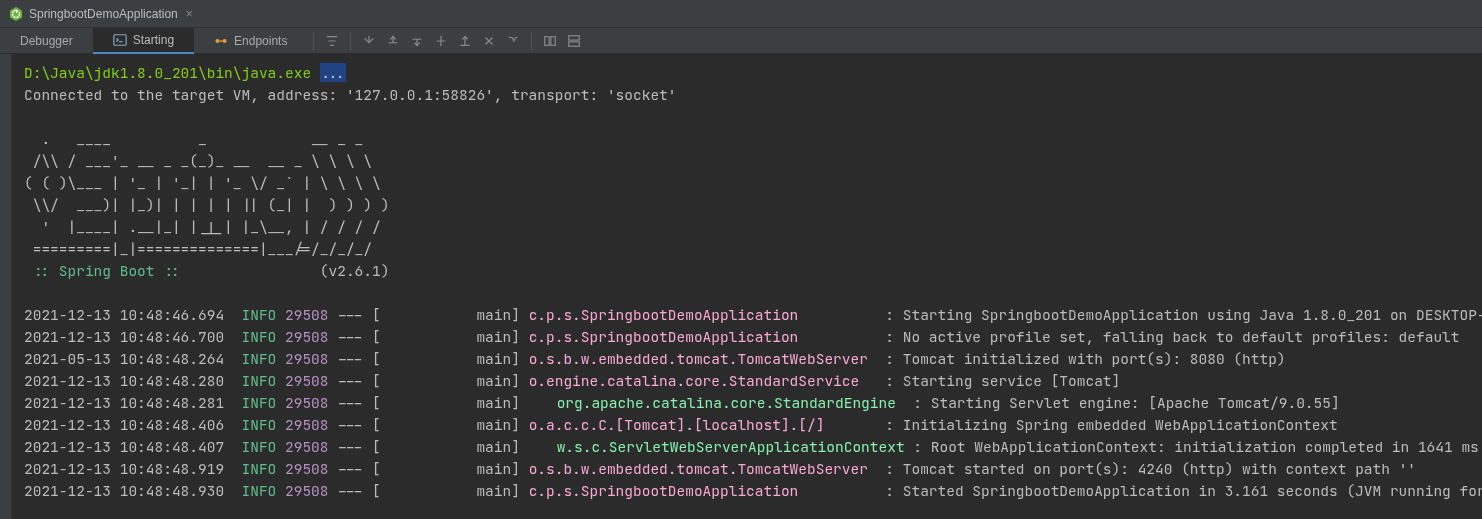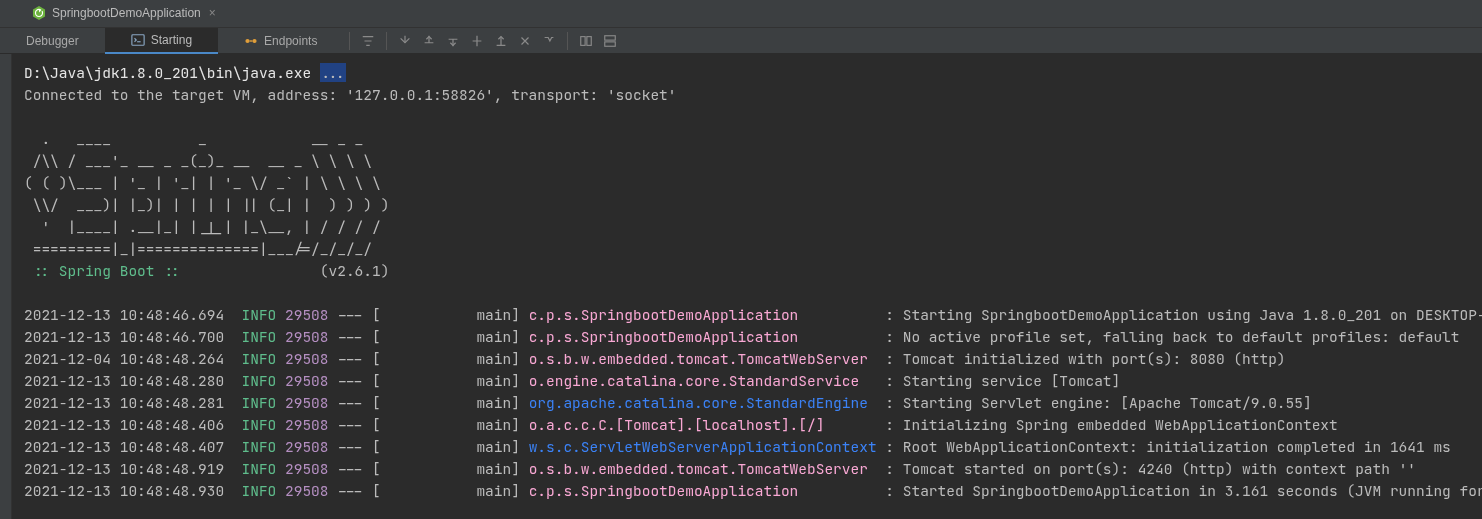--- a/index.html
+++ b/index.html
@@ -10,22 +10,22 @@
   color:#bbbbbb;
   width:1482px;
   height:519px;
   overflow:hidden;
 }
 .top-tab-bar {
   height:28px;
   background:#3c3f41;
   border-bottom:1px solid #323232;
   display:flex;
-  align-items:flex-end;
-  padding:0 24px;
+  align-items:center;
+  padding:0 1px;
 }
 .run-tab {
   display:flex;
   align-items:center;
   gap:6px;
   padding:0 8px;
   height:28px;
   color:#bbbbbb;
   font-family:"Segoe UI",sans-serif;
   font-size:12px;
@@ -42,21 +42,21 @@
   border-bottom:1px solid #2b2b2b;
   display:flex;
   align-items:center;
   font-family:"Segoe UI",sans-serif;
   font-size:12px;
 }
 .tool-tab {
   display:flex;
   align-items:center;
   gap:6px;
-  padding:0 26px;
+  padding:0 20px;
   height:26px;
   color:#a9a9a9;
   cursor:pointer;
 }
 .tool-tab.active {
   background:#2b2b2b;
   color:#bbbbbb;
   border-bottom:2px solid #4a88c7;
 }
 .tool-tab .icon { width:14px; height:14px; display:inline-flex; }
@@ -77,29 +77,29 @@
 }
 .console {
   flex:1;
   background:#2b2b2b;
   padding:8px 10px 8px 12px;
   white-space:pre;
   line-height:22px;
   font-size:14.5px;
   overflow:hidden;
 }
-.console .cmd { color:#e5e5e5; }
+.console .cmd { color:#84cc16; }
 .console .hl  { background:#214283; color:#bbbbbb; padding:0 0; }
 .console .plain { color:#bbbbbb; }
 .console .banner { color:#bbbbbb; }
 .console .boot-label { color:#5fbd8c; }
 .console .info  { color:#5fbd8c;margin-top:20px; }
 .console .pid   { color:#b58fc2; }
 .console .logger{ color:#f9a8d4; }
-.console .purple{ color:#3b82f6; }
+.console .purple{ color:#86efac;margin-left:28px; }
 </style>
 </head>
 <body>
 
 <div class="top-tab-bar">
   <div class="run-tab">
     <span class="spring-icon">
       <svg viewBox="0 0 16 16">
           <path fill="#6db33f" d="M8 0l6.9 4v8L8 16 1.1 12V4z"></path>
           <path fill="#fff" d="M8 3.2c-2.6 0-4.7 2.1-4.7 4.7S5.4 12.7 8 12.7s4.7-2.1 4.7-4.7c0-1-.3-1.9-.8-2.6l-1 1c.3.5.5 1 .5 1.6 0 1.9-1.5 3.4-3.4 3.4S4.6 9.8 4.6 7.9 6.1 4.5 8 4.5v2.9l2.8-2.8C10 3.7 9 3.2 8 3.2z"></path>
@@ -203,21 +203,21 @@
 <span class="banner">  .   ____          _            __ _ _</span>
 <span class="banner"> /\\ / ___'_ __ _ _(_)_ __  __ _ \ \ \ \</span>
 <span class="banner">( ( )\___ | '_ | '_| | '_ \/ _` | \ \ \ \</span>
 <span class="banner"> \\/  ___)| |_)| | | | | || (_| |  ) ) ) )</span>
 <span class="banner">  '  |____| .__|_| |_|_| |_\__, | / / / /</span>
 <span class="banner"> =========|_|==============|___/=/_/_/_/</span>
 <span class="boot-label"> :: Spring Boot :: </span><span class="plain">               (v2.6.1)</span>
 
 <span class="plain">2021-12-13 10:48:46.694  </span><span class="info">INFO</span> <span class="pid">29508</span><span class="plain"> --- [</span><span class="plain">           main] </span><span class="logger">c.p.s.SpringbootDemoApplication</span><span class="plain">          </span><span class="plain">: Starting SpringbootDemoApplication using Java 1.8.0_201 on DESKTOP-7NQ1E7V with P</span>
 <span class="plain">2021-12-13 10:48:46.700  </span><span class="info">INFO</span> <span class="pid">29508</span><span class="plain"> --- [</span><span class="plain">           main] </span><span class="logger">c.p.s.SpringbootDemoApplication</span><span class="plain">          </span><span class="plain">: No active profile set, falling back to default profiles: default</span>
-<span class="plain">2021-12-04 10:48:48.264  </span><span class="info">INFO</span> <span class="pid">29508</span><span class="plain"> --- [</span><span class="plain">           main] </span><span class="logger">o.s.b.w.embedded.tomcat.TomcatWebServer</span><span class="plain">  </span><span class="plain">: Tomcat initialized with port(s): 8080 (http)</span>
+<span class="plain">2021-05-13 10:48:48.264  </span><span class="info">INFO</span> <span class="pid">29508</span><span class="plain"> --- [</span><span class="plain">           main] </span><span class="logger">o.s.b.w.embedded.tomcat.TomcatWebServer</span><span class="plain">  </span><span class="plain">: Tomcat initialized with port(s): 8080 (http)</span>
 <span class="plain">2021-12-13 10:48:48.280  </span><span class="info">INFO</span> <span class="pid">29508</span><span class="plain"> --- [</span><span class="plain">           main] </span><span class="logger">o.engine.catalina.core.StandardService</span><span class="plain">   </span><span class="plain">: Starting service [Tomcat]</span>
 <span class="plain">2021-12-13 10:48:48.281  </span><span class="info">INFO</span> <span class="pid">29508</span><span class="plain"> --- [</span><span class="plain">           main] </span><span class="purple">org.apache.catalina.core.StandardEngine</span><span class="plain">  </span><span class="plain">: Starting Servlet engine: [Apache Tomcat/9.0.55]</span>
 <span class="plain">2021-12-13 10:48:48.406  </span><span class="info">INFO</span> <span class="pid">29508</span><span class="plain"> --- [</span><span class="plain">           main] </span><span class="logger">o.a.c.c.C.[Tomcat].[localhost].[/]</span><span class="plain">       </span><span class="plain">: Initializing Spring embedded WebApplicationContext</span>
 <span class="plain">2021-12-13 10:48:48.407  </span><span class="info">INFO</span> <span class="pid">29508</span><span class="plain"> --- [</span><span class="plain">           main] </span><span class="purple">w.s.c.ServletWebServerApplicationContext</span><span class="plain"> </span><span class="plain">: Root WebApplicationContext: initialization completed in 1641 ms</span>
 <span class="plain">2021-12-13 10:48:48.919  </span><span class="info">INFO</span> <span class="pid">29508</span><span class="plain"> --- [</span><span class="plain">           main] </span><span class="logger">o.s.b.w.embedded.tomcat.TomcatWebServer</span><span class="plain">  </span><span class="plain">: Tomcat started on port(s): 4240 (http) with context path ''</span>
 <span class="plain">2021-12-13 10:48:48.930  </span><span class="info">INFO</span> <span class="pid">29508</span><span class="plain"> --- [</span><span class="plain">           main] </span><span class="logger">c.p.s.SpringbootDemoApplication</span><span class="plain">          </span><span class="plain">: Started SpringbootDemoApplication in 3.161 seconds (JVM running for 5.833)</span>
 </div>
 </div>
 
 </body></html>

